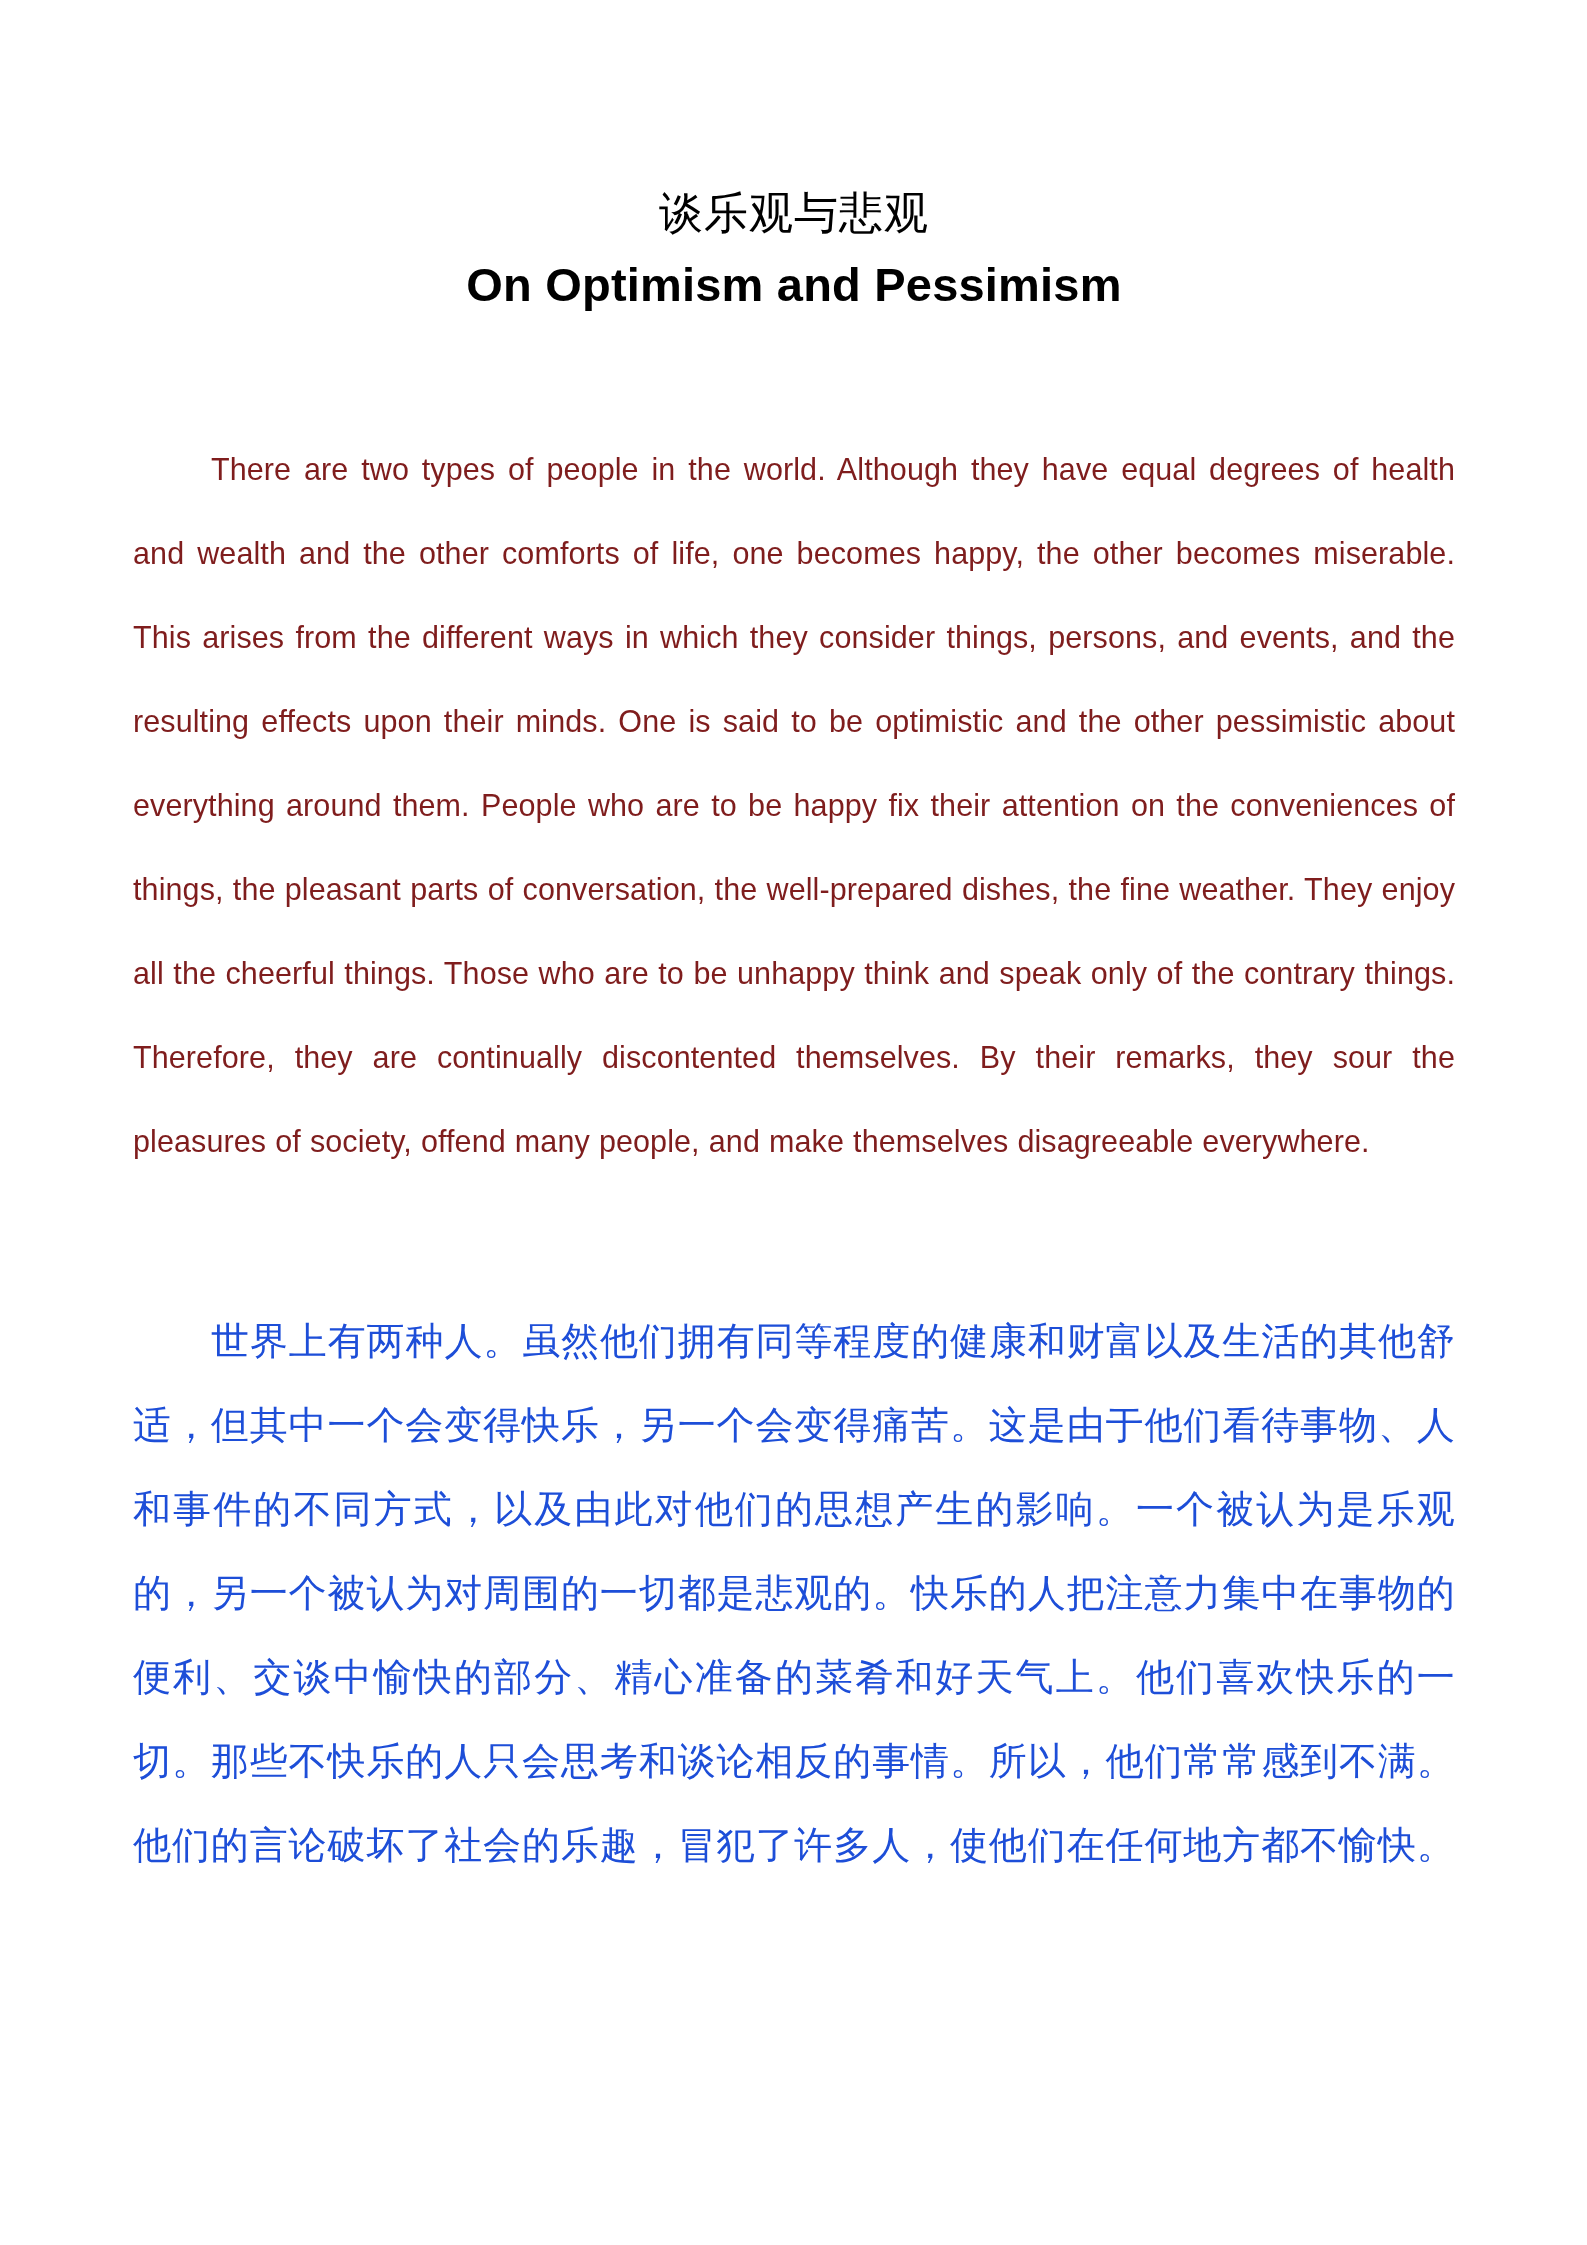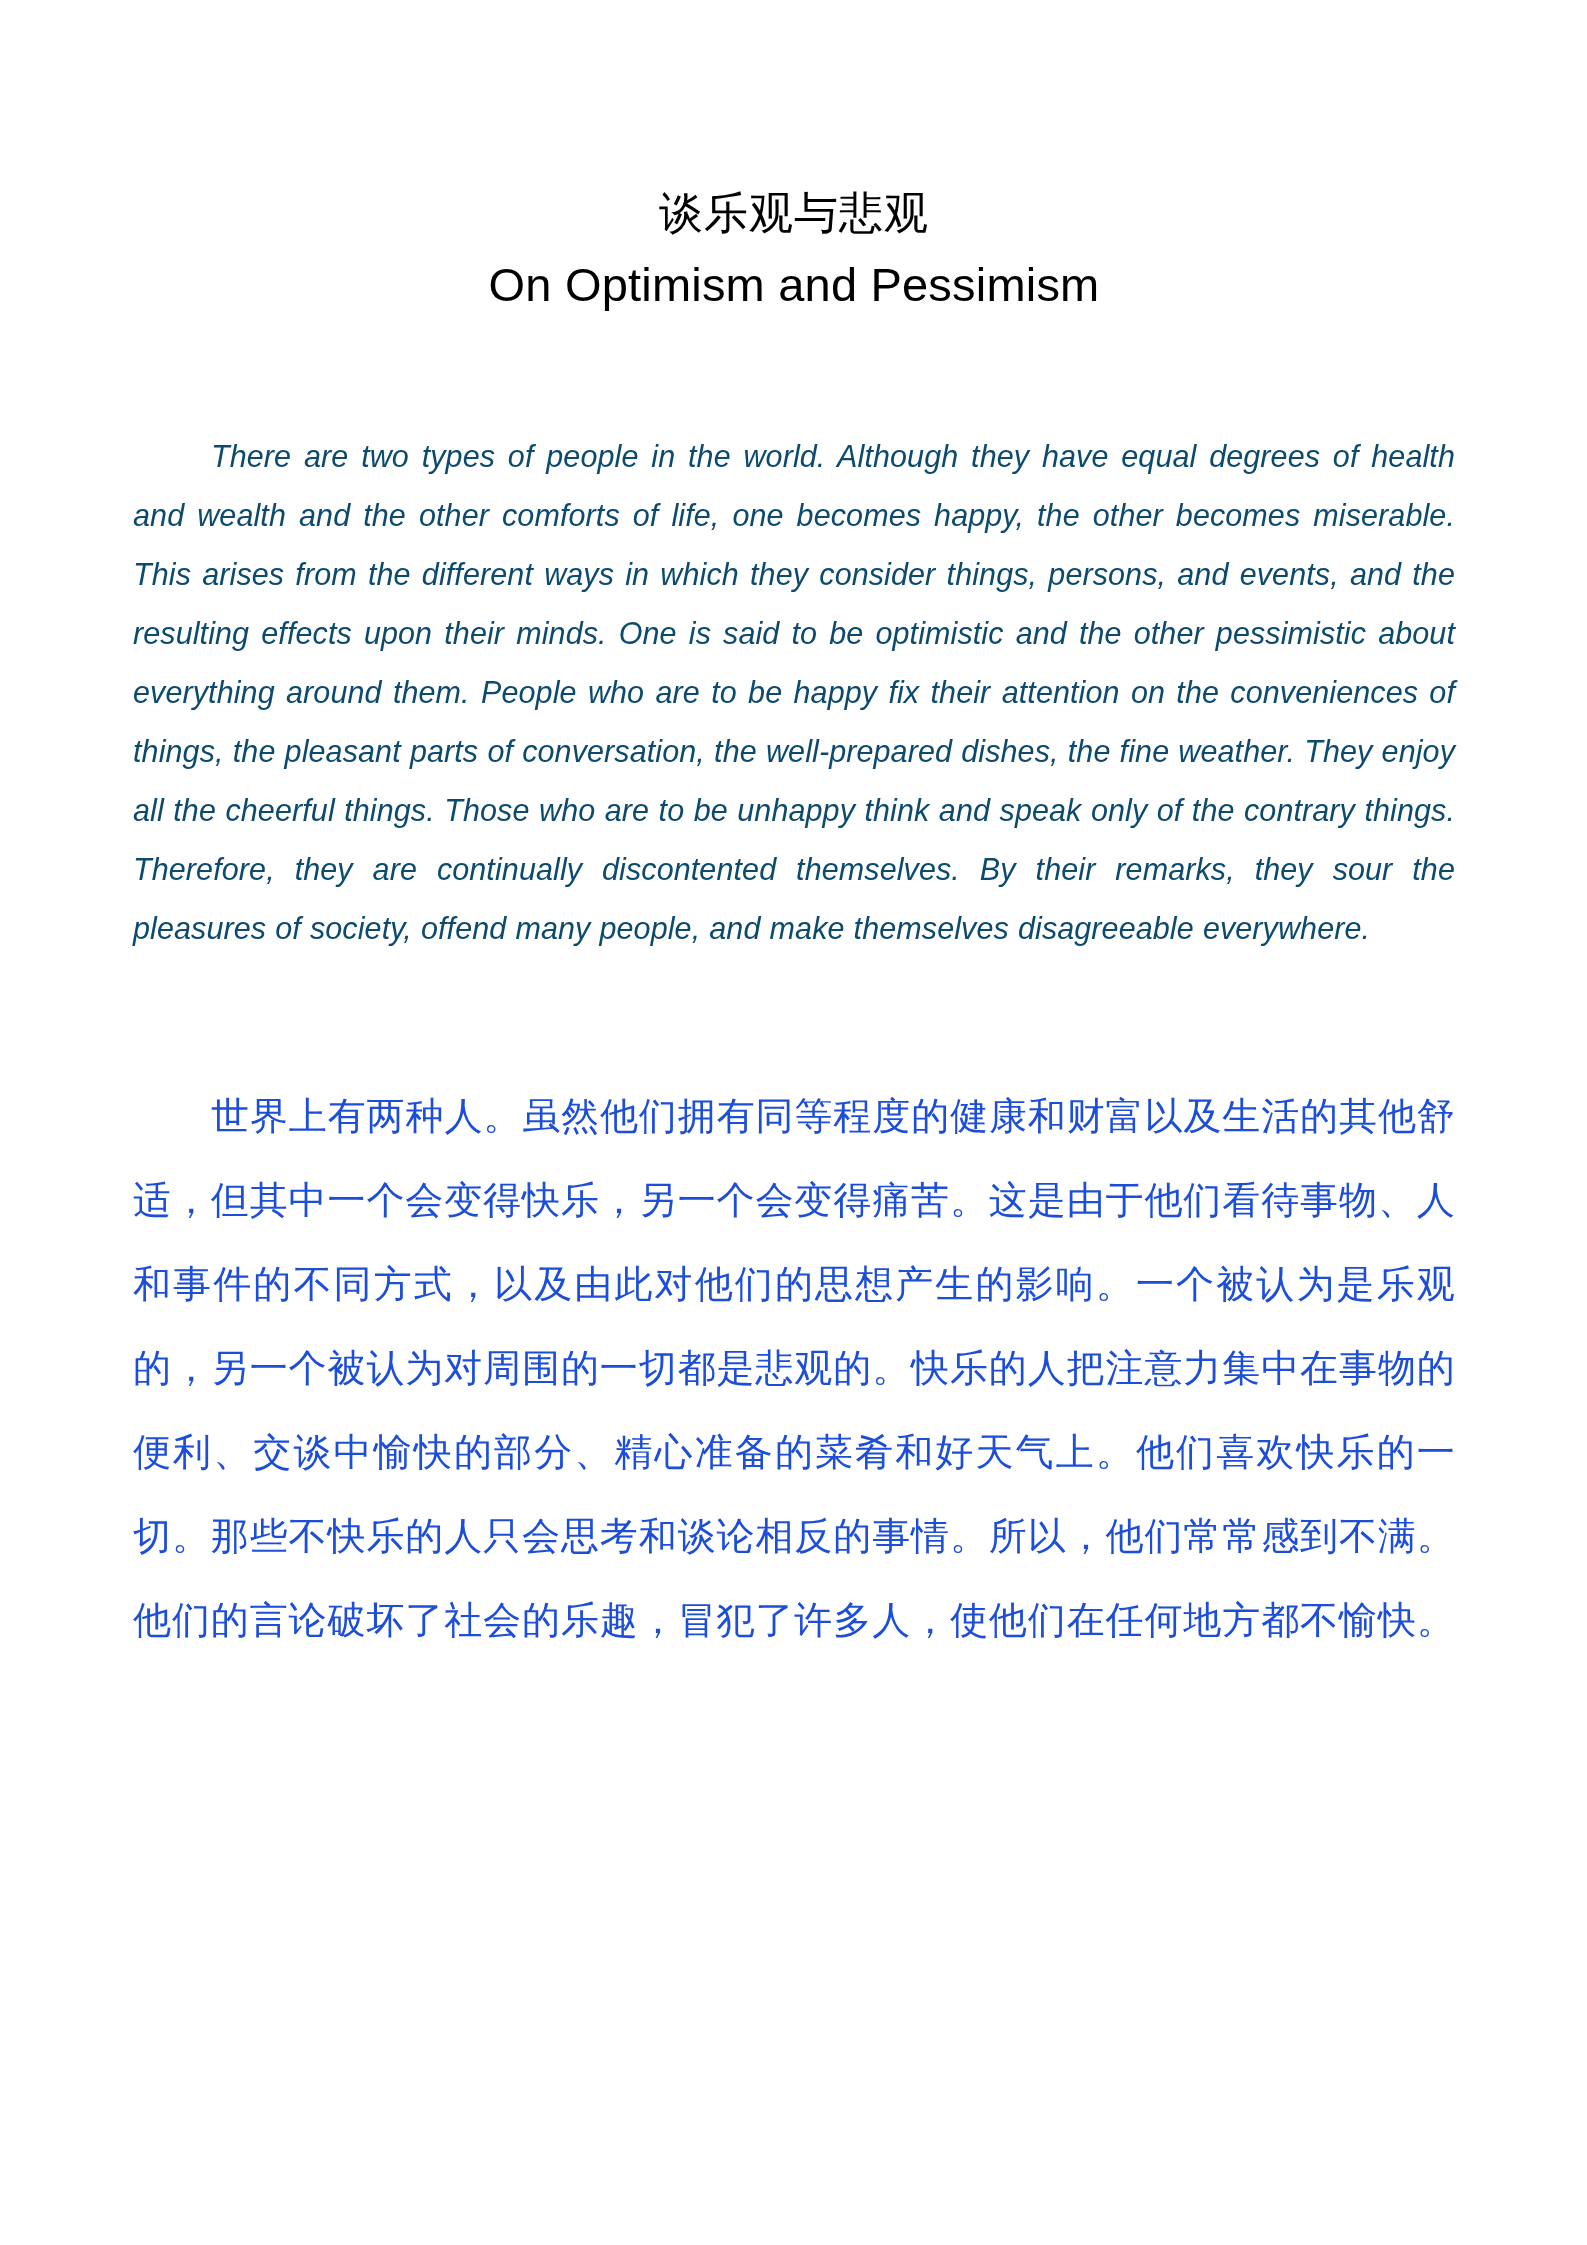--- a/index.html
+++ b/index.html
@@ -37,35 +37,34 @@
     letter-spacing: 1px;
     color: #000000;
     font-weight: 400;
     white-space: nowrap;
   }
   .title-en {
     font-size: 47px;
     line-height: 1.3;
     margin-top: 14px;
     color: #000000;
-    font-weight: 400;
+    font-weight: 700;
     letter-spacing: 0.2px;
     white-space: nowrap;
   }
   .body-en {
     margin-top: 112px;
     font-size: 30.5px;
-    line-height: 59px;
+    line-height: 84px;
     text-align: justify;
     text-justify: inter-word;
     text-indent: 78px;
-    color: #0c4a6e;
+    color: #7f1d1d;
     letter-spacing: 0.1px;
     word-spacing: 0.5px;
-    font-style: italic;
   }
   .body-cn {
     margin-top: 116px;
     font-size: 38px;
     line-height: 84px;
     text-align: justify;
     text-justify: inter-character;
     text-indent: 78px;
     color: #1d4ed8;
     letter-spacing: 0.2px;

